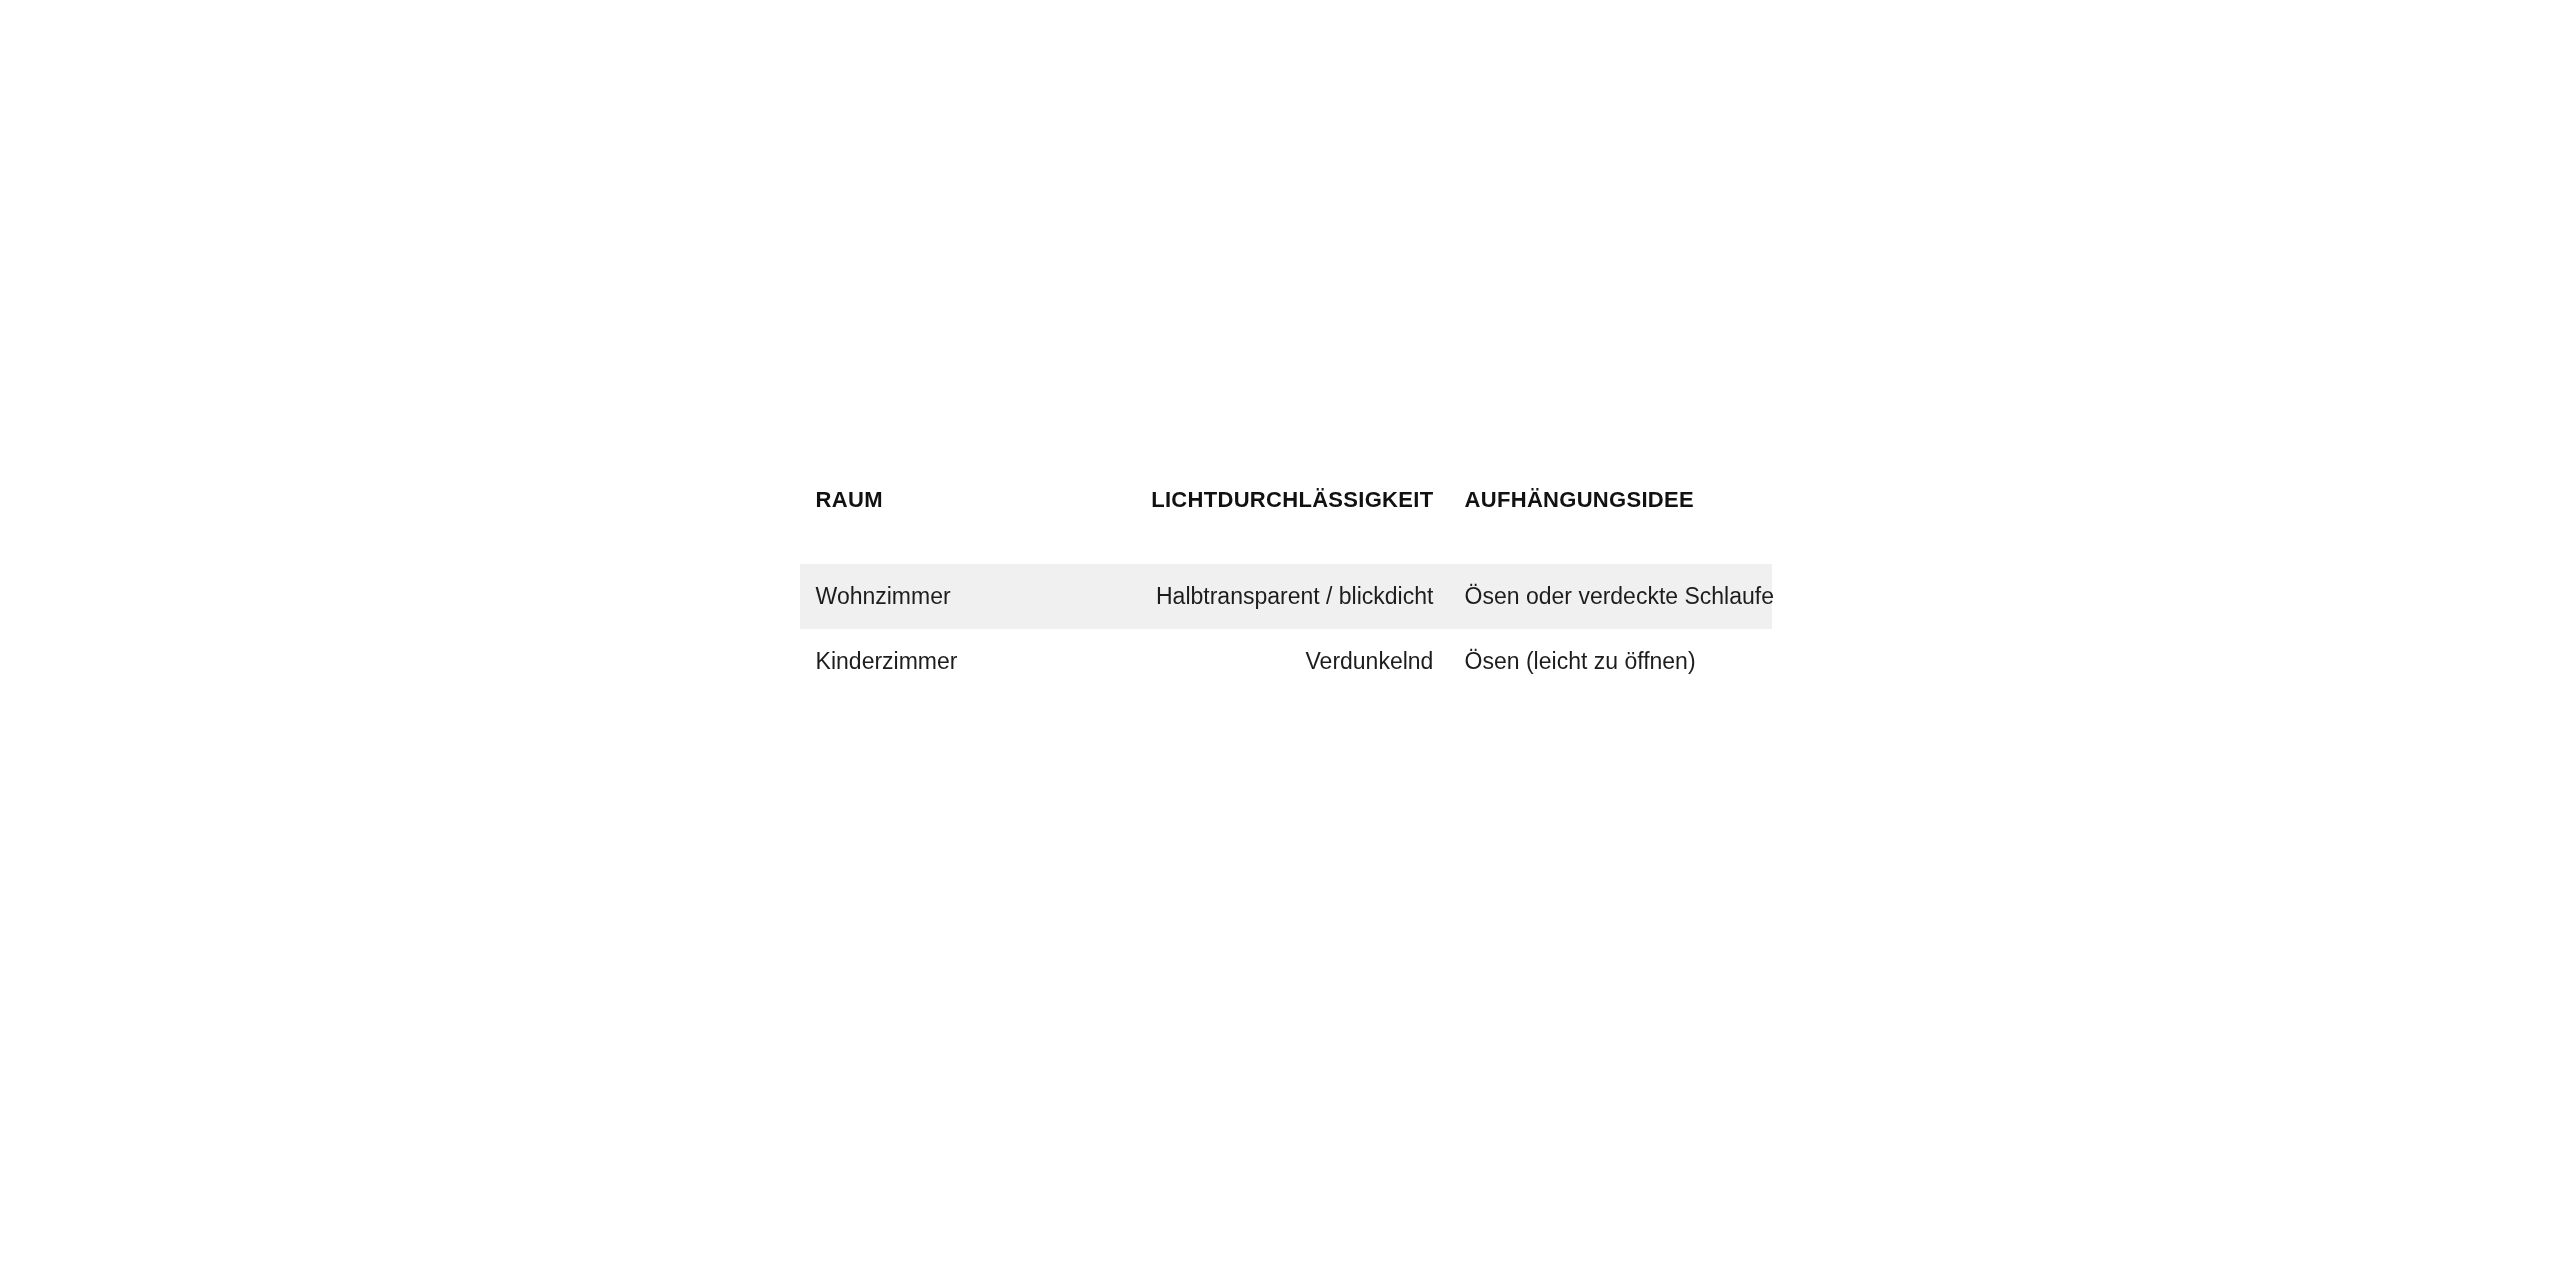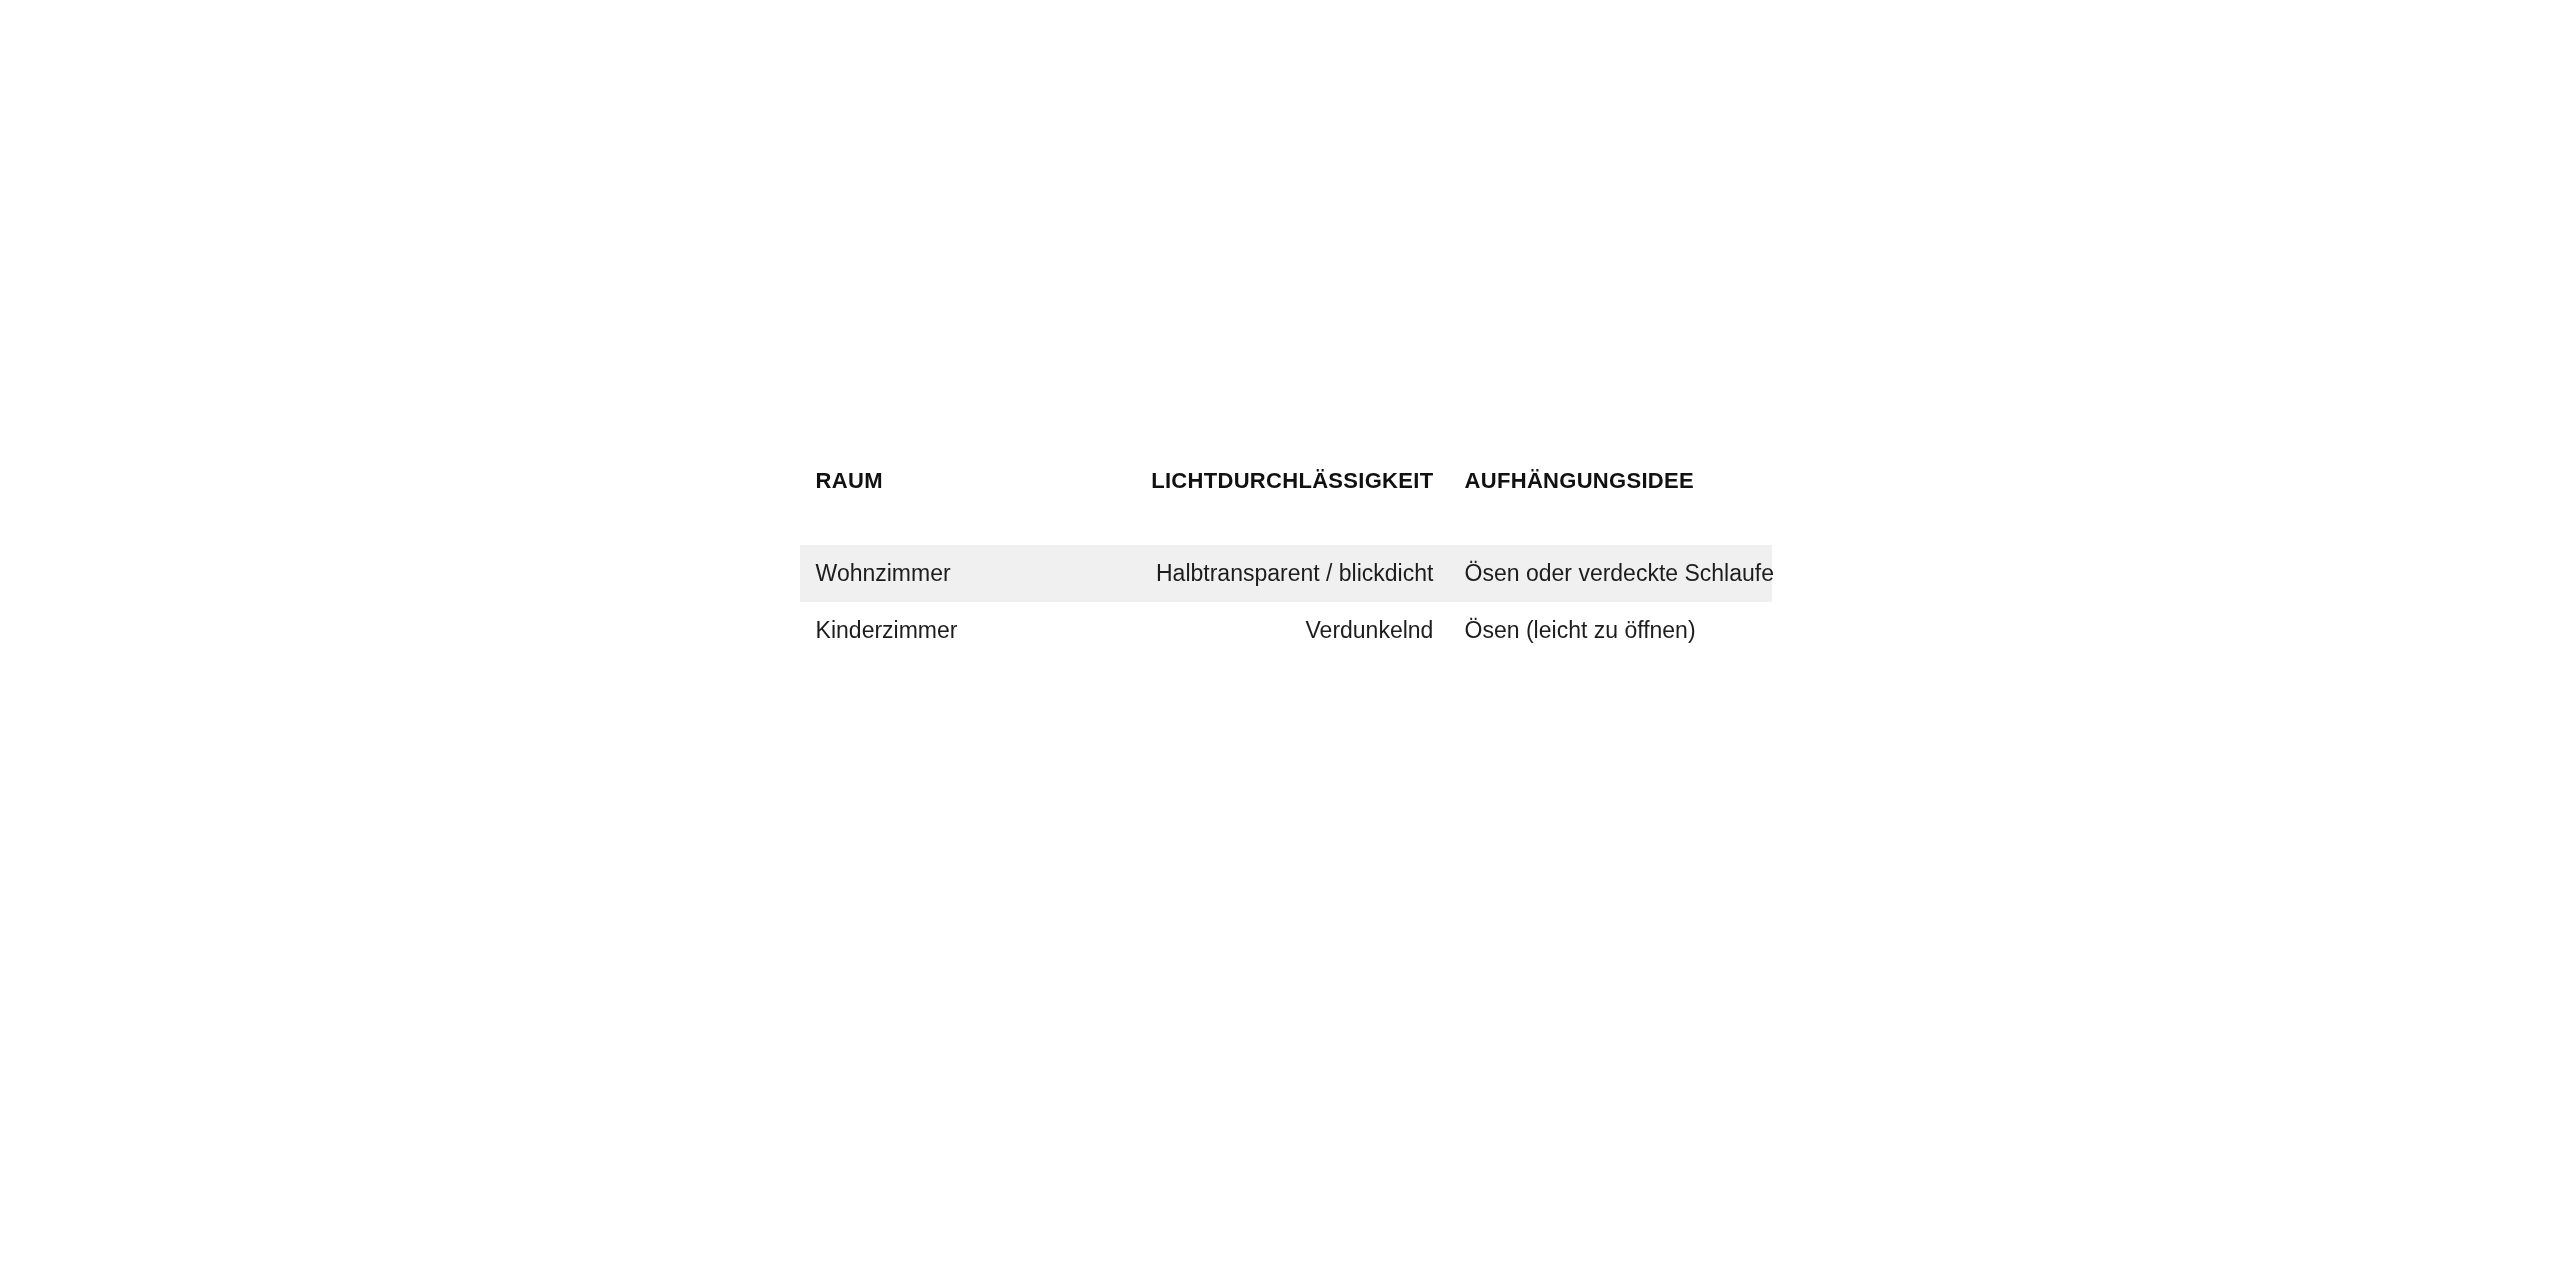--- a/index.html
+++ b/index.html
@@ -10,41 +10,41 @@
     width: 2576px;
     height: 1288px;
     background: #ffffff;
     font-family: "Liberation Sans", sans-serif;
     position: relative;
     overflow: hidden;
   }
   .table-wrap {
     position: absolute;
     left: 800px;
-    top: 466px;
+    top: 485px;
     width: 972px;
   }
   .grid-row {
     display: grid;
     grid-template-columns: 244px 405px 324px;
   }
   .thead {
     margin-bottom: 50px;
   }
   .th {
     font-size: 22px;
     font-weight: 700;
     line-height: 29px;
     color: #111111;
     padding: 0 15.6px;
     letter-spacing: 0.3px;
     white-space: nowrap;
   }
   .tbody .row {
-    height: 57px;
+    height: 65px;
     align-items: center;
   }
   .row.striped {
     background: #f0f0f0;
   }
   .td {
     font-size: 23px;
     font-weight: 500;
     color: #1d1d1d;
     padding: 0 15.6px;

